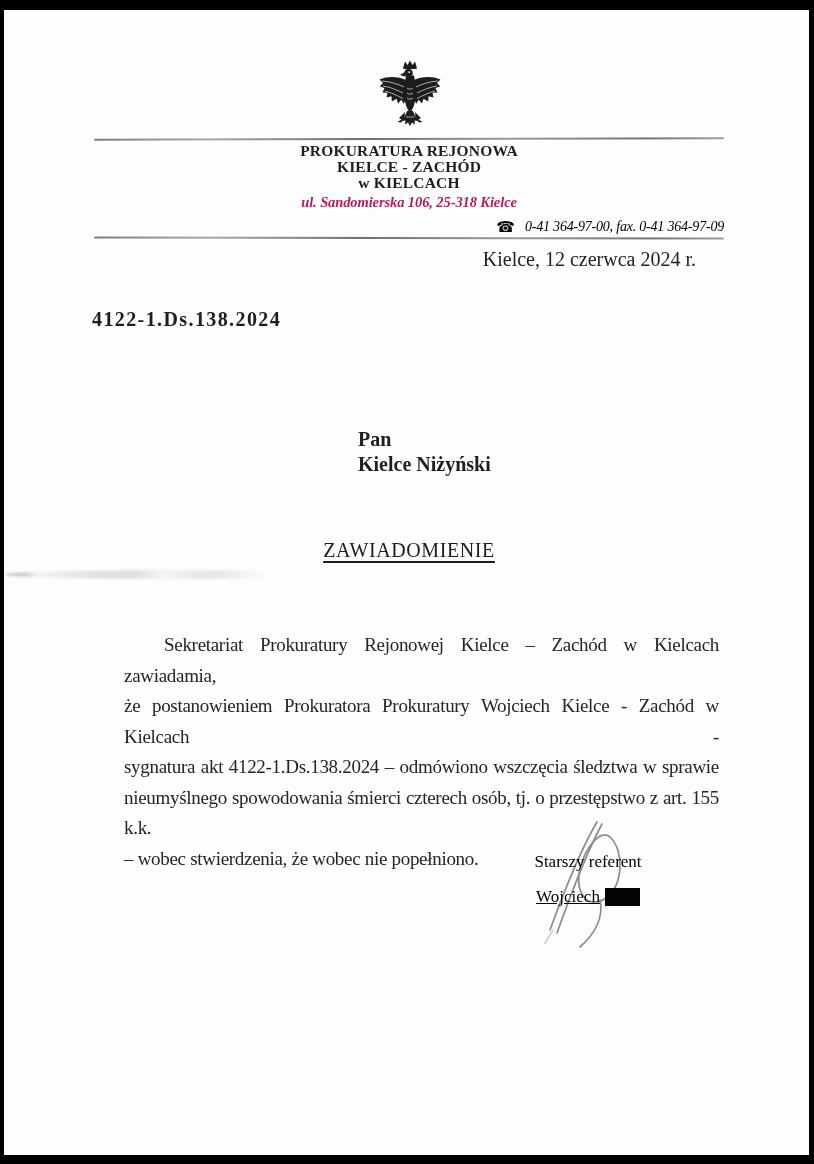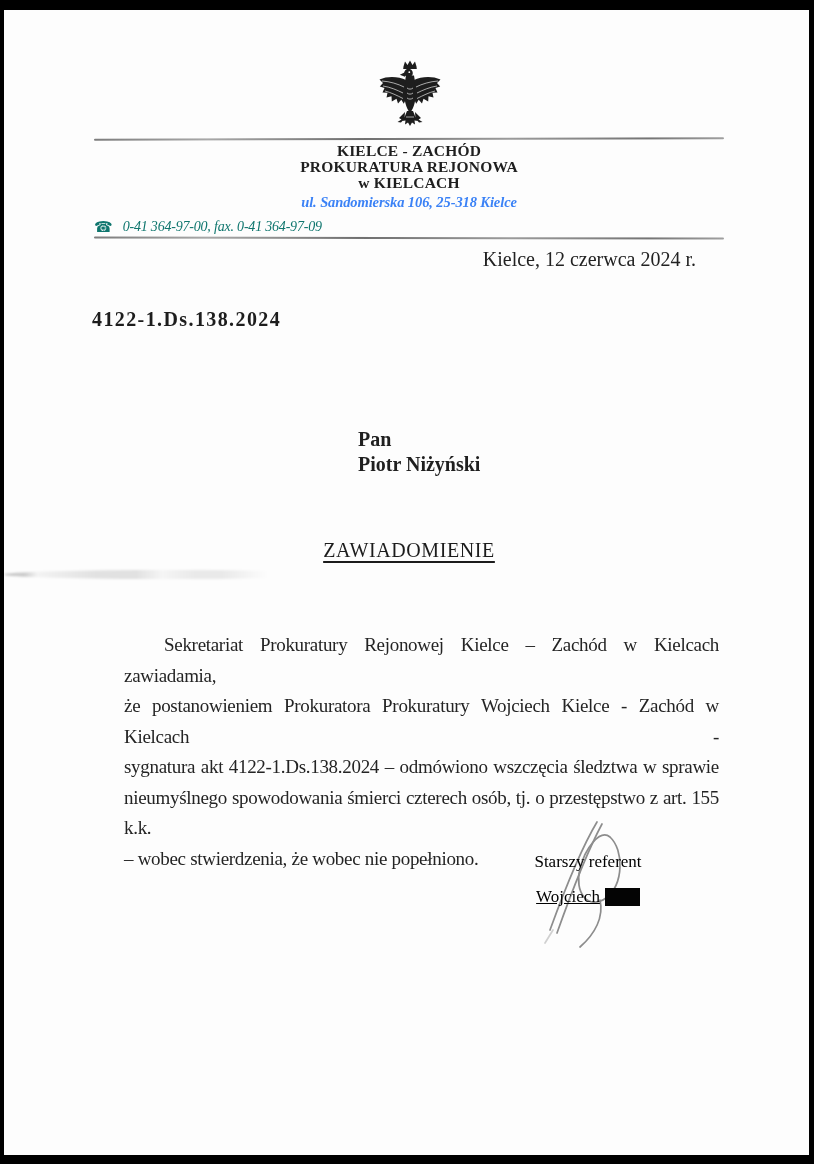--- a/index.html
+++ b/index.html
@@ -12,22 +12,22 @@
   .emblem{left:371px;top:50px;width:70px;height:68px;}
 
   
   .rule{left:90px;width:630px;height:2px;border-radius:1px;
         background:linear-gradient(90deg,#7d7d7d,#a8a8a8 18%,#6f6f6f 42%,#9b9b9b 66%,#747474 88%,#a0a0a0);}
   .rule-top{top:128px;transform:rotate(-0.12deg);}
   .rule-bottom{top:227px;transform:rotate(0.1deg);}
   .org-block{left:90px;top:133px;width:630px;text-align:center;
              font-weight:bold;font-size:15.5px;line-height:16px;letter-spacing:.2px;color:#1f1f1f;}
   .address-line{left:90px;top:184px;width:630px;text-align:center;
-             font-weight:bold;font-style:italic;font-size:14.5px;color:#3b82f6;letter-spacing:-0.1px;}
-  .phone-row{left:90px;top:207px;width:630px;text-align:left;font-size:14px;color:#0f766e;}
+             font-weight:bold;font-style:italic;font-size:14.5px;color:#be185d;letter-spacing:-0.1px;}
+  .phone-row{left:90px;top:207px;width:630px;text-align:right;font-size:14px;color:#000000;}
   .phone-row .tel-icon{font-style:normal;font-size:15px;margin-right:10px;position:relative;top:1px;}
   .phone-row .tel-text{font-style:italic;letter-spacing:-0.2px;}
 
   
   .date-line{left:90px;top:238px;width:602px;text-align:right;font-size:20px;color:#222;}
   .case-number{left:88px;top:298px;font-size:20px;font-weight:bold;letter-spacing:1.4px;color:#1d1d1d;}
 
   
   .recipient{left:354px;top:417px;font-size:20px;font-weight:bold;line-height:25px;color:#1f1f1f;}
 
@@ -83,38 +83,38 @@
         <path d="M32,38 C34,39.5 36,39.5 38,38"></path>
         <path d="M31,57 L39,57"></path>
       </g>
       <circle cx="34.3" cy="12.2" r="0.9" fill="#fdfdfd"></circle>
     </svg>
 
     <div class="abs rule rule-top"></div>
     <div class="abs rule rule-bottom"></div>
 
     <div class="abs org-block">
+      <div>PROKURATURA REJONOWA</div>
       <div>KIELCE - ZACHÓD</div>
-      <div>PROKURATURA REJONOWA</div>
       <div>w KIELCACH</div>
     </div>
 
     <div class="abs address-line">ul. Sandomierska 106, 25-318 Kielce</div>
 
     <div class="abs phone-row">
       <span class="tel-icon">☎</span><span class="tel-text">0-41  364-97-00,  fax. 0-41  364-97-09</span>
     </div>
 
     <div class="abs date-line">Kielce, 12 czerwca 2024 r.</div>
 
     <div class="abs case-number">4122-1.Ds.138.2024</div>
 
     <div class="abs recipient">
       <div>Pan</div>
-      <div>Piotr Niżyński</div>
+      <div>Kielce Niżyński</div>
     </div>
 
     <div class="abs title-row">
       <span class="notice-title">ZAWIADOMIENIE</span>
     </div>
 
     <div class="abs body-par">
       <div class="bline first">Sekretariat Prokuratury Rejonowej Kielce – Zachód w Kielcach zawiadamia,</div>
       <div class="bline">że postanowieniem Prokuratora Prokuratury Wojciech Kielce - Zachód w Kielcach -</div>
       <div class="bline">sygnatura akt 4122-1.Ds.138.2024 – odmówiono wszczęcia śledztwa w sprawie</div>

